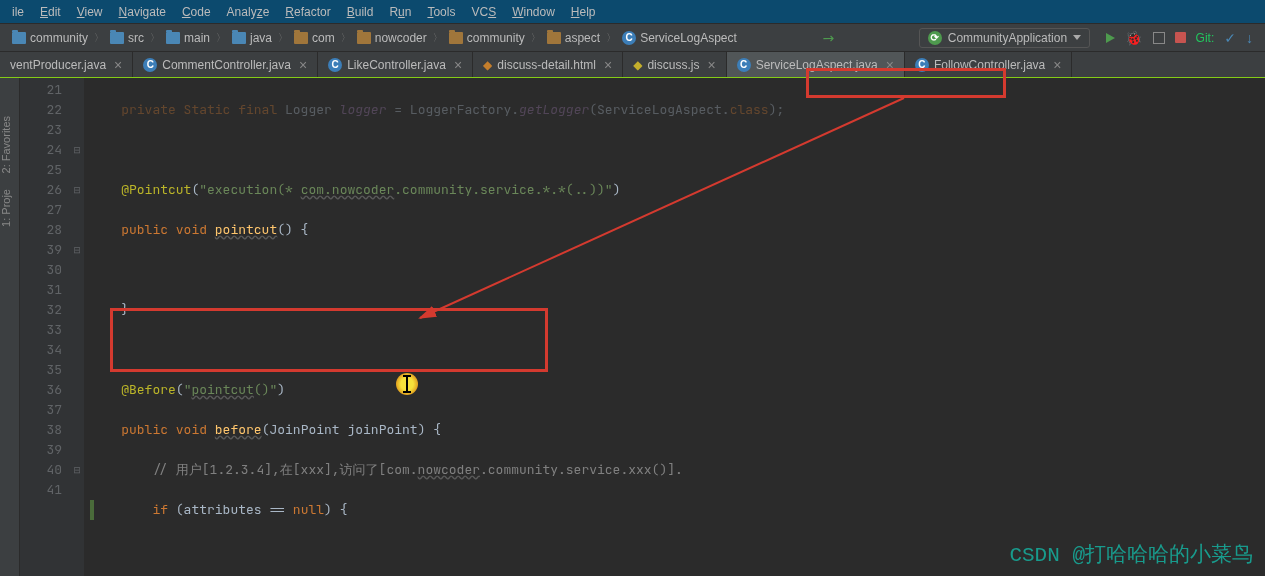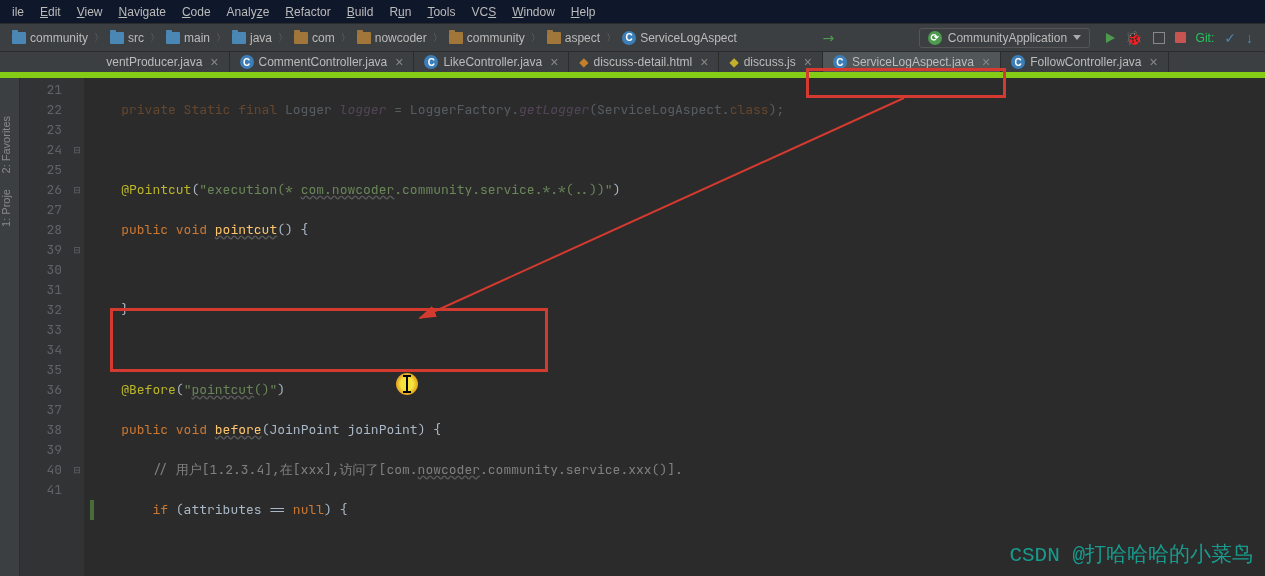--- a/index.html
+++ b/index.html
@@ -1,34 +1,34 @@
 <!DOCTYPE html>
 <html><head>
 <meta charset="utf-8">
 <style>
 * { margin:0; padding:0; box-sizing:border-box; }
 body { font-family:"Segoe UI",sans-serif; font-size:12px; background:#3c3f41; color:#bbb; width:1265px; height:576px; overflow:hidden; position:relative; }
-.menubar { display:flex; background:#0f172a; height:24px; align-items:center; padding:0 4px; border-bottom:1px solid #2b2b2b; }
+.menubar { display:flex; background:#0c4a6e; height:24px; align-items:center; padding:0 4px; border-bottom:1px solid #2b2b2b; }
 .menubar span { padding:0 8px; cursor:pointer; }
 .menubar span u { text-decoration:underline; }
 .navbar { display:flex; background:#3c3f41; height:28px; align-items:center; border-bottom:1px solid #2b2b2b; padding:0 12px; gap:4px; }
 .crumb { display:flex; align-items:center; gap:4px; }
 .crumb .sep { color:#777; margin:0 2px; font-size:10px; }
 .fold-icon { width:14px; height:12px; background:#a0763b; border-radius:1px; position:relative; display:inline-block; }
 .fold-icon.blue { background:#4a87b5; }
 .fold-icon::before { content:""; position:absolute; top:-2px; left:0; width:6px; height:2px; background:inherit; border-radius:1px 1px 0 0; }
 .c-icon { width:14px; height:14px; border-radius:50%; background:#3c7eb8; color:#fff; font-size:10px; font-weight:bold; display:inline-flex; align-items:center; justify-content:center; }
 .run-config { border:1px solid #555; padding:2px 8px; border-radius:3px; display:flex; align-items:center; gap:6px; margin-left:auto; }
 .toolbar-icons { display:flex; align-items:center; gap:10px; margin-left:12px; }
 .play-icon { width:0; height:0; border-left:9px solid #4e9a4e; border-top:5px solid transparent; border-bottom:5px solid transparent; }
 .bug-icon { color:#4e9a4e; font-size:14px; }
 .stop-icon { width:11px; height:11px; background:#c75450; border-radius:1px; }
 .git-label { color:#22c55e; }
 .check-icon { color:#4a87b5; font-size:14px; }
-.tabs { display:flex; background:#3c3f41; height:26px; border-bottom:6px solid #84cc16;justify-content:center; }
+.tabs { display:flex; background:#3c3f41; height:26px; border-bottom:1px solid #84cc16; }
 .tab { display:flex; align-items:center; gap:5px; padding:0 10px; border-right:1px solid #2b2b2b; cursor:pointer; position:relative; font-size:12px; }
 .tab.active { background:#515658; }
 .tab .close { color:#888; font-size:14px; margin-left:3px; }
 .html-icon { color:#c47e2c; font-size:12px; }
 .js-icon { color:#c4af2c; font-size:12px; }
 .editor { display:flex; background:#2b2b2b; height:calc(100% - 78px); position:relative; }
 .sidebar-left { width:20px; background:#3c3f41; border-right:1px solid #2b2b2b; writing-mode:vertical-rl; font-size:11px; color:#888; padding-top:30px; display:flex; justify-content:flex-end; }
 .sidebar-left .label { transform:rotate(180deg); padding:8px 0; }
 .gutter { width:50px; background:#313335; color:#606366; text-align:right; padding:2px 8px 2px 0; font-family:"JetBrains Mono","Consolas",monospace; font-size:13px; line-height:20px; }
 .fold-gutter { width:14px; background:#313335; padding-top:2px; }

